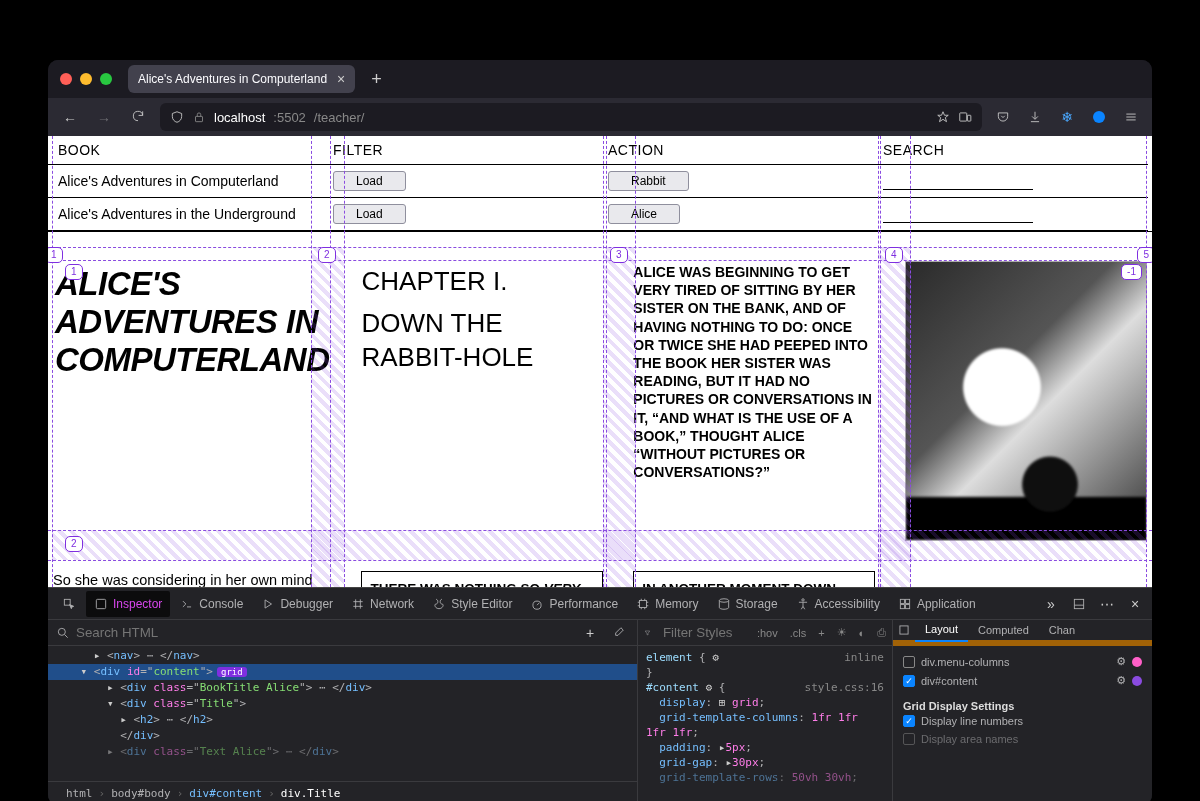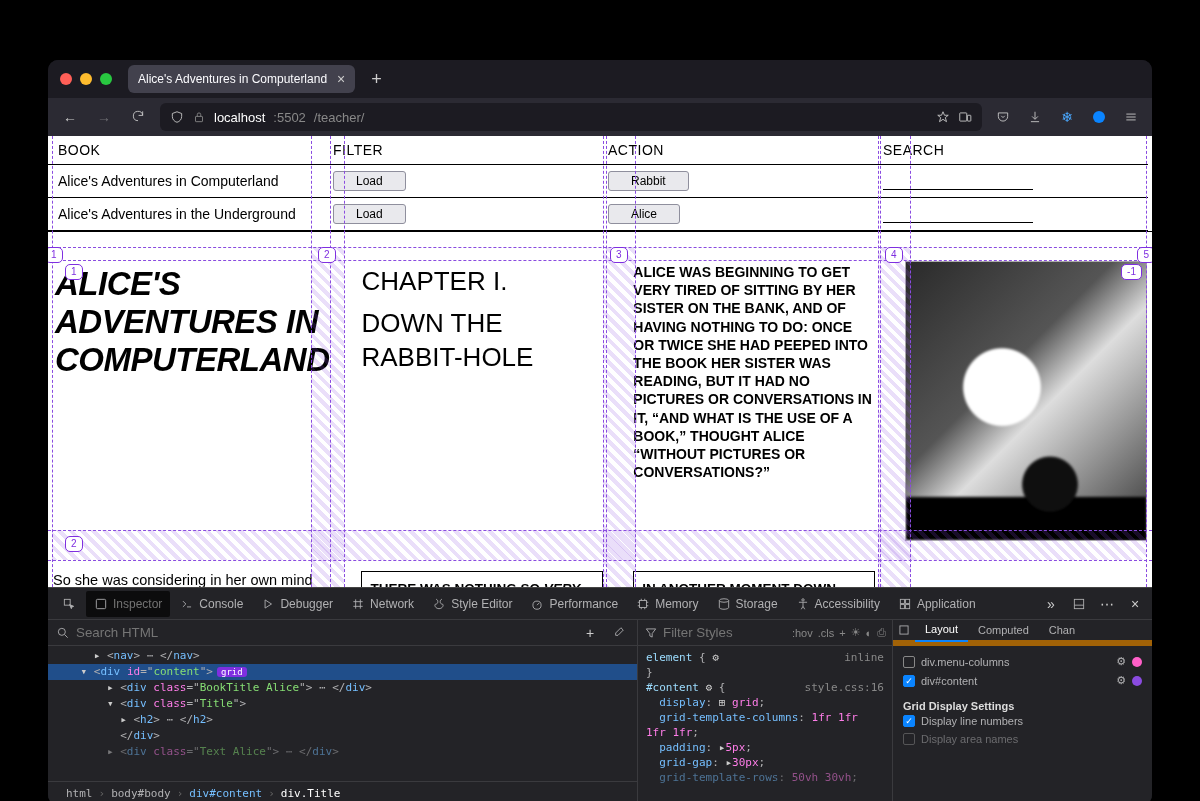--- a/index.html
+++ b/index.html
@@ -45,35 +45,35 @@
  radial-gradient(circle at 40% 45%, #eee 0 18%, transparent 19%),
  radial-gradient(circle at 60% 80%, #222 0 10%, transparent 11%),
  linear-gradient(0deg, #111 0 15%, transparent 16%);
  filter: blur(1px) contrast(1.2) grayscale(1);
 }
 
 
 .devtools { height: 218px; background:#232327; color:#ccc; display:flex; flex-direction:column; font-size:12px; border-top:1px solid #444;}
 .dt-tabs { height:32px; display:flex; align-items:center; gap:2px; padding:0 6px; border-bottom:1px solid #3a3a3e;}
 .dt-tab { display:flex; align-items:center; gap:5px; padding:6px 8px; color:#b1b1b3; font-size:12px; border-radius:2px;}
-.dt-tab.active { color:#737373; background:#0c0c0d;}
+.dt-tab.active { color:#d946ef; background:#0c0c0d;}
 .dt-right { margin-left:auto; display:flex; gap:6px; align-items:center; }
 .dt-body { flex:1; display:grid; grid-template-columns: 590px 255px 1fr; min-height:0;}
 .dt-col { border-right:1px solid #3a3a3e; display:flex; flex-direction:column; min-height:0;}
 .dt-search { height:26px; display:flex; align-items:center; padding:0 8px; gap:6px; border-bottom:1px solid #3a3a3e; color:#888;}
 .dt-search .grow{flex:1;}
 .dt-tree { flex:1; font-family: Menlo, monospace; font-size:11px; padding:2px 0; overflow:hidden; line-height:16px;}
 .dt-tree .row { white-space:pre; padding:0 6px;}
 .tag{color:#75bfff;} .attr{color:#ff7de9;} .val{color:#86de74;} .punc{color:#b1b1b3;}
 .dt-tree .sel { background:#204e8a; }
 .gridchip { background:#7f2fe0; color:#fff; border-radius:3px; font-size:9px; padding:0 4px; margin-left:4px;}
 .crumbs { height:24px; border-top:1px solid #3a3a3e; display:flex; align-items:center; font-family:Menlo,monospace; font-size:11px; color:#b1b1b3;padding-left:12px;}
 .crumbs span{padding:0 6px;} .crumbs .sep{color:#666;padding:0;}
 .crumbs .cur{color:#fff;}
-.dt-styles-hd { height:26px; border-bottom:1px solid #3a3a3e; display:flex; align-items:center; padding:0 6px; gap:5px; color:#888; font-size:11px;}
+.dt-styles-hd { height:26px; border-bottom:1px solid #3a3a3e; display:flex; align-items:center; padding:0 6px; gap:12px; color:#888; font-size:11px;}
 .dt-styles-hd .grow{flex:1;}
 .dt-styles { flex:1; font-family:Menlo,monospace; font-size:11px; padding:4px 8px; line-height:15px; overflow:hidden;}
 .prop{color:#75bfff;} .pval{color:#ff7de9;} .sel2{color:#9cdcfe;}
 .dt-layout-hd { height:26px; border-bottom:6px solid #a16207; display:flex; align-items:center; font-size:11px; color:#b1b1b3;}
 .dt-layout-hd .lt{padding:5px 10px;} .dt-layout-hd .lt.active{color:#fff; border-bottom:2px solid #0a84ff;}
 .dt-layout { flex:1; padding:6px 10px; font-size:11px; color:#b1b1b3;}
 .chk{display:flex; align-items:center; gap:6px; padding:3px 0;}
 .colordot{width:10px;height:10px;border-radius:50%; display:inline-block;}
 .cbox{width:12px;height:12px;border:1px solid #888;border-radius:2px;display:inline-flex;align-items:center;justify-content:center;}
 .cbox.on{background:#0a84ff;border-color:#0a84ff;color:#fff;font-size:9px;}

